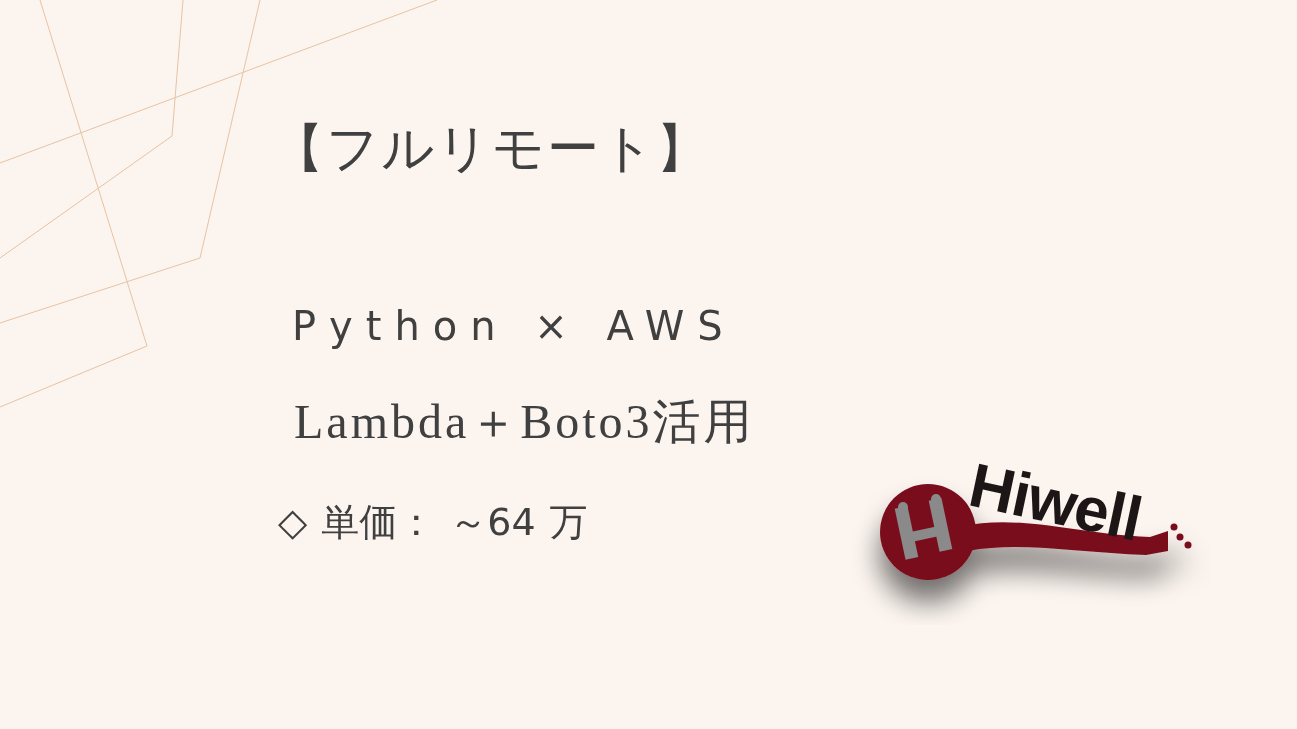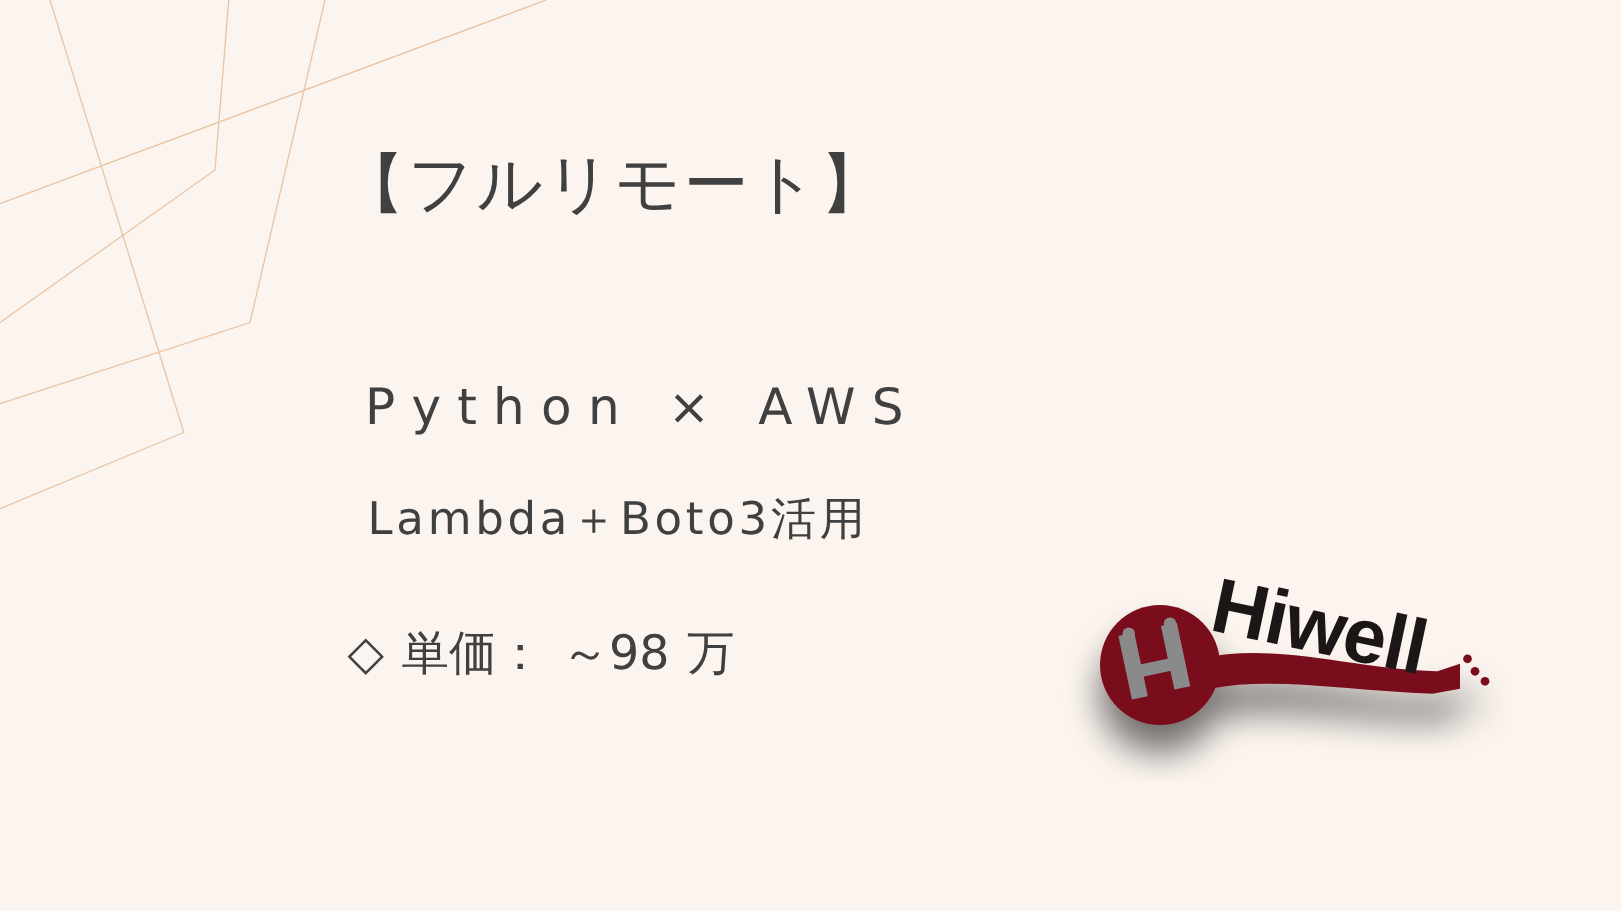--- a/index.html
+++ b/index.html
@@ -1,21 +1,21 @@
 <!DOCTYPE html>
 <html><head>
 <meta charset="utf-8">
 <style>
   html, body { margin:0; padding:0; }
   body { width:1297px; height:729px; background:#fbf4ef; position:relative; overflow:hidden;
          font-family:"DejaVu Sans", "Liberation Sans", sans-serif; color:#404040; }
   .deco { position:absolute; left:0; top:0; }
   .title { position:absolute; left:272px; top:122px; font-size:52px; letter-spacing:2px; white-space:nowrap; line-height:1; }
   .line1 { position:absolute; left:292px; top:306px; font-size:40px; letter-spacing:13px; white-space:nowrap; line-height:1; }
-  .line2 { position:absolute; left:294px; top:398px; font-size:36px; letter-spacing:3px; white-space:nowrap; line-height:1; }
+  .line2 { position:absolute; left:294px; top:398px; font-size:48px; letter-spacing:3px; white-space:nowrap; line-height:1;font-family:Liberation Serif, serif; }
   .price { position:absolute; left:278px; top:503px; font-size:38px; white-space:nowrap; line-height:1; }
   .price span { margin-right:14px; }
   .logo { position:absolute; left:850px; top:455px; width:360px; height:170px; }
   .logo-text { position:absolute; left:128px; top:-6px; font-family:"Liberation Sans", sans-serif; font-weight:bold;
                font-size:62px; color:#1d1617; transform:rotate(12deg); transform-origin:left top; letter-spacing:-1px; }
 </style>
 </head>
 <body>
 
 <svg class="deco" width="450" height="420" viewBox="0 0 450 420">
@@ -24,21 +24,21 @@
     <polyline points="183,0 172,136 0,258"></polyline>
     <polyline points="260,0 200,258 0,323"></polyline>
     <polyline points="437,0 0,163"></polyline>
   </g>
 </svg>
 
 <div class="title">【フルリモート】</div>
 <div class="line1">Python × AWS</div>
 <div class="line2">Lambda＋Boto3活用</div>
 <div class="price">
-  <span>◇</span><span>単価：</span><span>～98</span><span>万</span>
+  <span>◇</span><span>単価：</span><span>～64</span><span>万</span>
 </div>
 
 <div class="logo">
   <svg width="360" height="170" viewBox="0 0 360 170">
     <defs>
       <filter id="sh" x="-30%" y="-30%" width="160%" height="180%">
         <feGaussianBlur in="SourceAlpha" stdDeviation="14"></feGaussianBlur>
         <feOffset dx="0" dy="22" result="o"></feOffset>
         <feComponentTransfer>
             <feFuncA type="linear" slope="0.55"></feFuncA>

